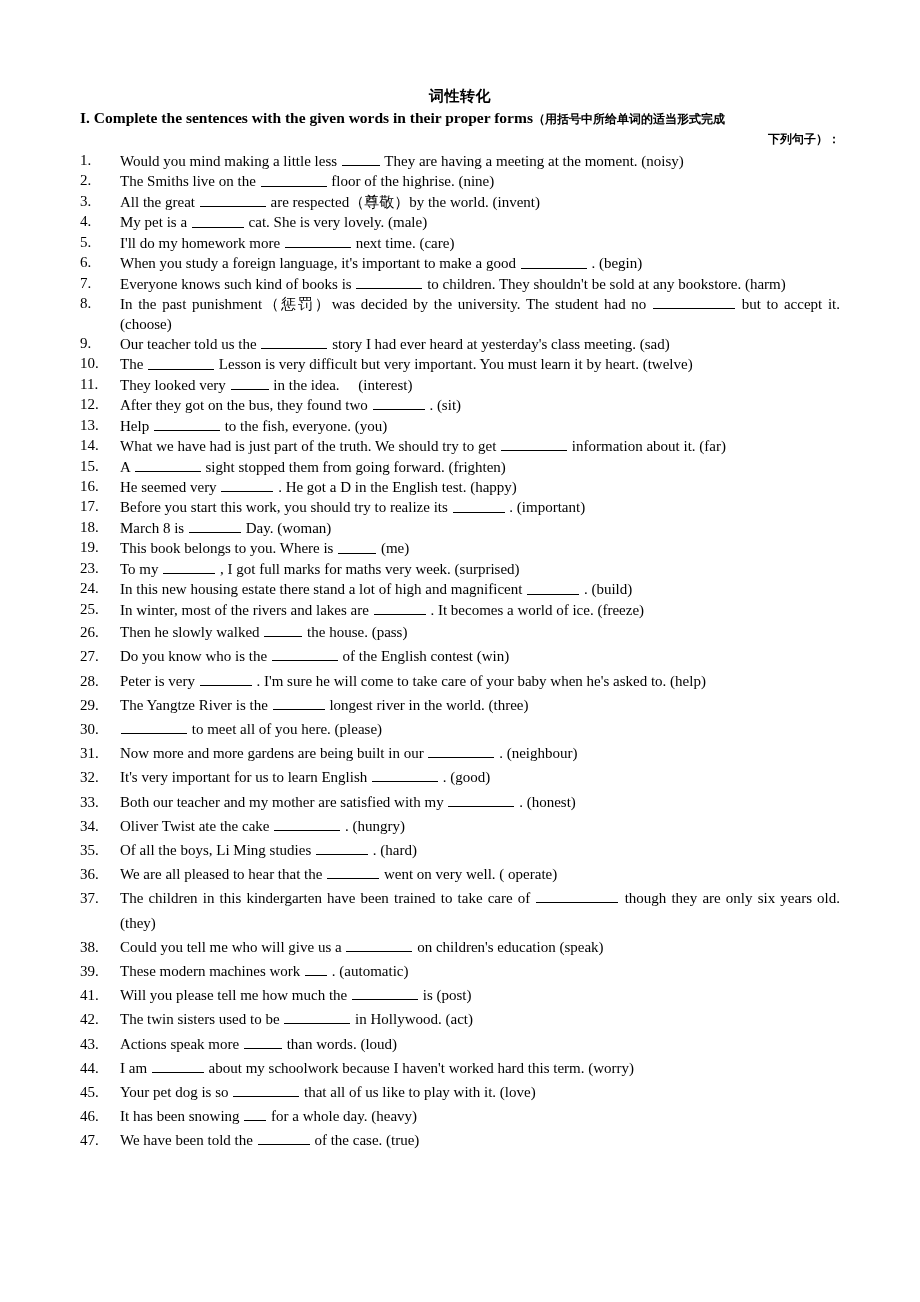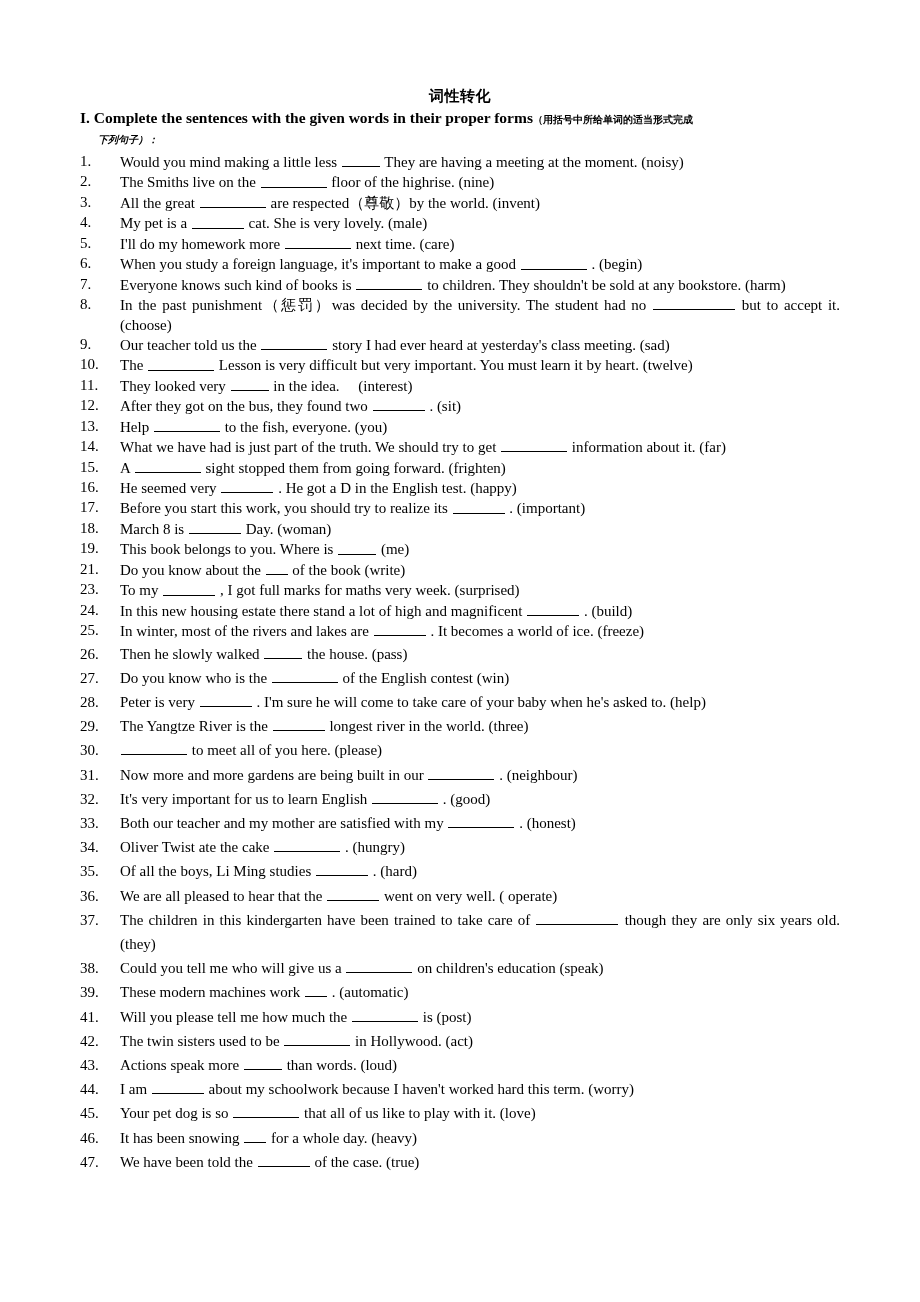--- a/index.html
+++ b/index.html
@@ -33,21 +33,20 @@
     font-weight: bold;
     font-size: 15.5px;
     line-height: 20px;
     margin: 0 0 2px 0;
     padding-left: 0;
     text-indent: 0;
   }
   .section-heading .cont {
     display: block;
     padding-left: 18px;
-    font-style: italic;
   }
   ol.qlist {
     list-style: none;
     margin: 0;
     padding: 0;
     font-size: 15px;
   }
   li.q {
     position: relative;
     padding-left: 40px;
@@ -79,21 +78,21 @@
     border-bottom: 1px solid #000;
     vertical-align: baseline;
     height: 0.95em;
     margin: 0 1px;
   }
   .b-xs { width: 22px; }
   .b-s  { width: 38px; }
   .b-m  { width: 52px; }
   .b-l  { width: 66px; }
   .b-xl { width: 82px; }
-  .cn { font-family: "DejaVu Sans", "Liberation Sans", sans-serif; font-size: 10px; }
+  .cn { font-family: "DejaVu Sans", "Liberation Sans", sans-serif; font-size: 12px; text-align: right; }
   .doc-title .cn, .section-heading .cn { font-family: "DejaVu Sans", sans-serif; }
 </style>
 </head>
 <body>
 
 <div class="page">
 
   <div class="doc-title">词性转化</div>
 
   <div class="section-heading">
@@ -115,21 +114,20 @@
       <li class="q nojust"><span class="num">10.</span><span>The</span> <span class="blank b-l"></span> <span>Lesson is very difficult but very important. You must learn it by heart. (twelve)</span></li>
       <li class="q nojust"><span class="num">11.</span><span>They looked very</span> <span class="blank b-s"></span> <span>in the idea.　 (interest)</span></li>
       <li class="q nojust"><span class="num">12.</span><span>After they got on the bus, they found two</span> <span class="blank b-m"></span> <span>. (sit)</span></li>
       <li class="q nojust"><span class="num">13.</span><span>Help</span> <span class="blank b-l"></span> <span>to the fish, everyone. (you)</span></li>
       <li class="q nojust"><span class="num">14.</span><span>What we have had is just part of the truth. We should try to get</span> <span class="blank b-l"></span> <span>information about it. (far)</span></li>
       <li class="q nojust"><span class="num">15.</span><span>A</span> <span class="blank b-l"></span> <span>sight stopped them from going forward. (frighten)</span></li>
       <li class="q nojust"><span class="num">16.</span><span>He seemed very</span> <span class="blank b-m"></span> <span>. He got a D in the English test. (happy)</span></li>
       <li class="q nojust"><span class="num">17.</span><span>Before you start this work, you should try to realize its</span> <span class="blank b-m"></span> <span>. (important)</span></li>
       <li class="q nojust"><span class="num">18.</span><span>March 8 is</span> <span class="blank b-m"></span> <span>Day. (woman)</span></li>
       <li class="q nojust"><span class="num">19.</span><span>This book belongs to you. Where is</span> <span class="blank b-s"></span> <span>(me)</span></li>
-      <li class="q nojust"><span class="num">21.</span><span>Do you know about the</span> <span class="blank b-xs"></span> <span>of the book (write)</span></li>
       <li class="q nojust"><span class="num">23.</span><span>To my</span> <span class="blank b-m"></span> <span>, I got full marks for maths very week. (surprised)</span></li>
       <li class="q nojust"><span class="num">24.</span><span>In this new housing estate there stand a lot of high and magnificent</span> <span class="blank b-m"></span> <span>. (build)</span></li>
       <li class="q nojust"><span class="num">25.</span><span>In winter, most of the rivers and lakes are</span> <span class="blank b-m"></span> <span>. It becomes a world of ice. (freeze)</span></li>
     </ol>
   <ol class="qlist loose" id="list-loose">
       <li class="q nojust"><span class="num">26.</span><span>Then he slowly walked</span> <span class="blank b-s"></span> <span>the house. (pass)</span></li>
       <li class="q nojust"><span class="num">27.</span><span>Do you know who is the</span> <span class="blank b-l"></span> <span>of the English contest (win)</span></li>
       <li class="q nojust"><span class="num">28.</span><span>Peter is very</span> <span class="blank b-m"></span> <span>. I'm sure he will come to take care of your baby when he's asked to. (help)</span></li>
       <li class="q nojust"><span class="num">29.</span><span>The Yangtze River is the</span> <span class="blank b-m"></span> <span>longest river in the world. (three)</span></li>
       <li class="q nojust"><span class="num">30.</span><span class="blank b-l"></span> <span>to meet all of you here. (please)</span></li>

